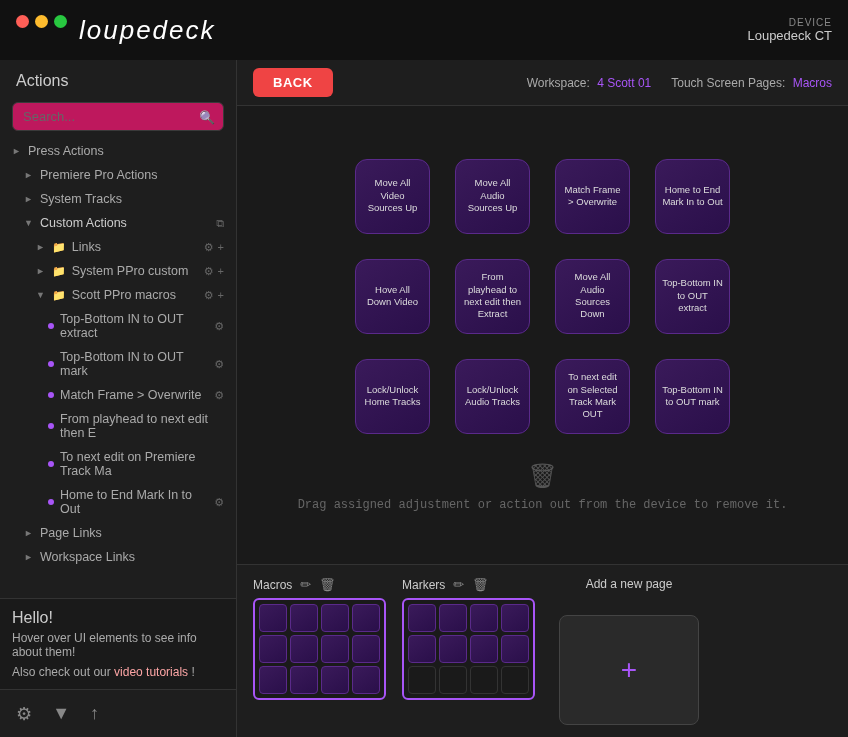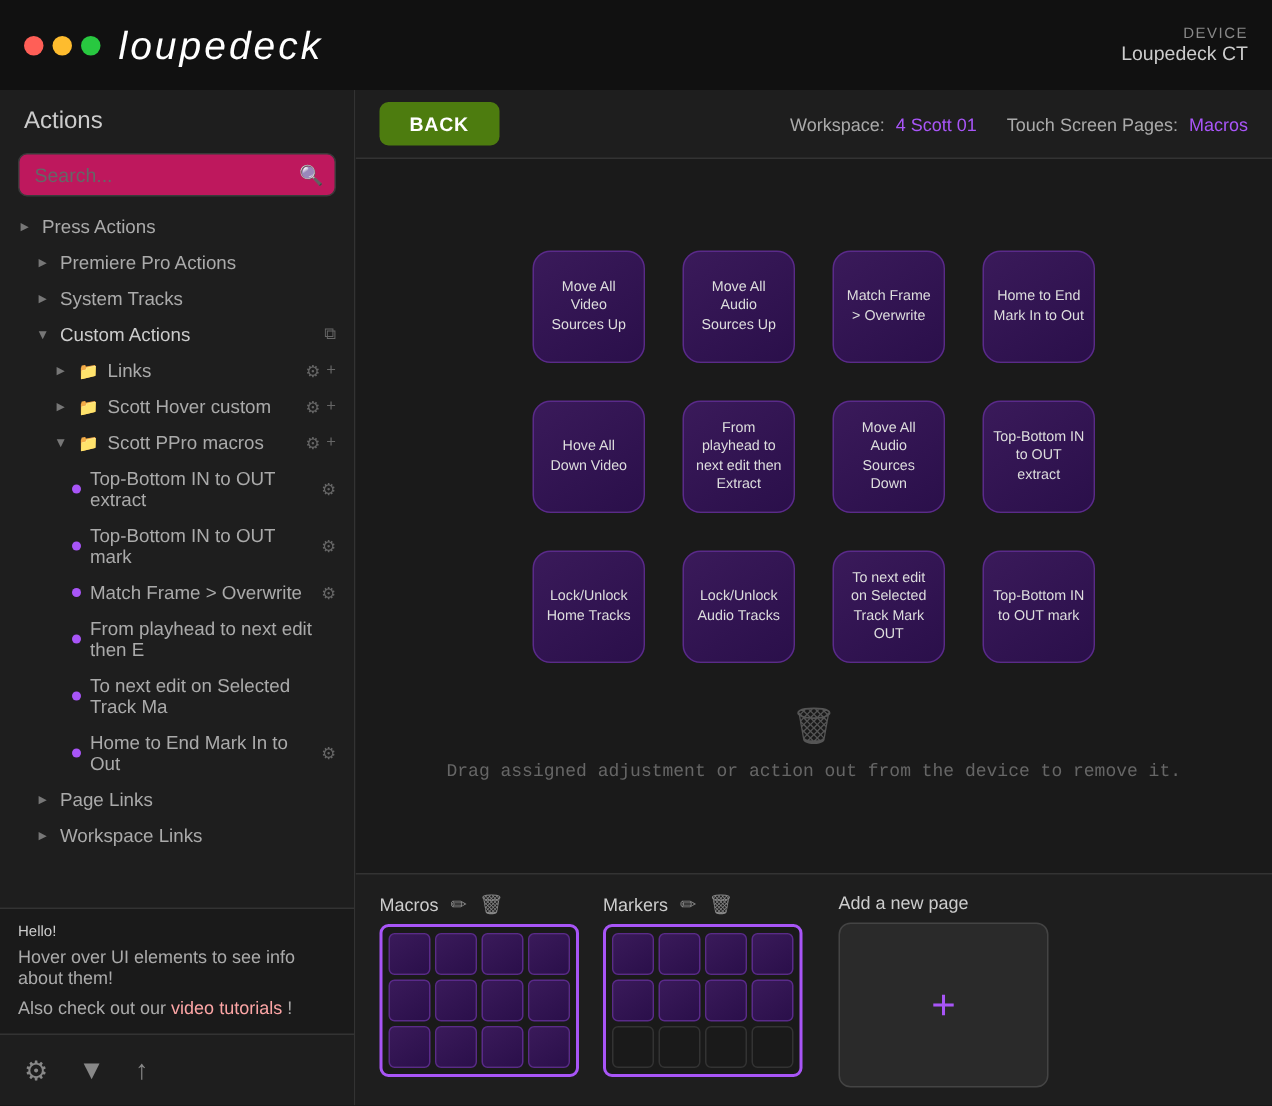--- a/index.html
+++ b/index.html
@@ -19,21 +19,21 @@
       background: #111;
       display: flex;
       align-items: center;
       justify-content: space-between;
       padding: 8px 16px;
       height: 60px;
       flex-shrink: 0;
     }
     .titlebar-left {
       display: flex;
-      align-items: center;
+      align-items: flex-start;
       gap: 12px;
     }
     .traffic-lights {
       display: flex;
       gap: 6px;
     }
     .traffic-light {
       width: 13px;
       height: 13px;
       border-radius: 50%;
@@ -153,21 +153,21 @@
     }
 
     
     .hello-panel {
       background: #1a1a1a;
       border-top: 1px solid #333;
       padding: 10px 12px;
       font-size: 12px;
       color: #aaa;
     }
-    .hello-panel .hello-title { color: #ccc; font-size: 10px; margin-bottom: 4px; }
+    .hello-panel .hello-title { color: #ccc; font-size: 16px; margin-bottom: 4px; }
     .hello-panel .video-link { color: #fca5a5; cursor: pointer; }
 
     
     .bottom-toolbar {
       border-top: 1px solid #333;
       display: flex;
       align-items: center;
       padding: 8px 16px;
       gap: 20px;
       background: #1e1e1e;
@@ -192,21 +192,21 @@
     .top-nav {
       display: flex;
       align-items: center;
       gap: 12px;
       padding: 8px 16px;
       border-bottom: 1px solid #333;
       flex-shrink: 0;
       background: #1e1e1e;
     }
     .back-button {
-      background: #4d7c0f;
+      background: #ef4444;
       color: #fff;
       border: none;
       border-radius: 6px;
       padding: 7px 20px;
       font-size: 13px;
       font-weight: 600;
       cursor: pointer;
       letter-spacing: 0.5px;
     }
     .workspace-info {
@@ -324,22 +324,23 @@
       border: 1px solid #5a2a8a;
     }
     .mini-tile.empty-mini {
       background: transparent;
       border: 1px solid #333;
     }
 
     .add-page {
       display: flex;
       flex-direction: column;
-      gap: 6px;
+      gap: 24px;
       margin-left: 8px;
+      text-align: center;
     }
     .add-page-label {
       font-size: 12px;
       color: #ccc;
     }
     .add-page-box {
       width: 140px;
       height: 110px;
       border-radius: 8px;
       background: #2a2a2a;
@@ -411,21 +412,21 @@
         <span>Links</span>
         <div class="actions">
           <span>⚙</span>
           <span>+</span>
         </div>
       </div>
 
       <div class="nav-item indent2">
         <span class="arrow">►</span>
         <span style="color:#888;font-size:11px;">📁</span>
-        <span>Scott Hover custom</span>
+        <span>System PPro custom</span>
         <div class="actions">
           <span>⚙</span>
           <span>+</span>
         </div>
       </div>
 
       <div class="nav-item indent2">
         <span class="arrow">▼</span>
         <span style="color:#888;font-size:11px;">📁</span>
         <span>Scott PPro macros</span>
@@ -459,21 +460,21 @@
         </div>
       </div>
 
       <div class="nav-item indent3">
         <span class="nav-dot"></span>
         <span>From playhead to next edit then E</span>
       </div>
 
       <div class="nav-item indent3">
         <span class="nav-dot"></span>
-        <span>To next edit on Selected Track Ma</span>
+        <span>To next edit on Premiere Track Ma</span>
       </div>
 
       <div class="nav-item indent3">
         <span class="nav-dot"></span>
         <span>Home to End Mark In to Out</span>
         <div class="actions">
           <span>⚙</span>
         </div>
       </div>
 

